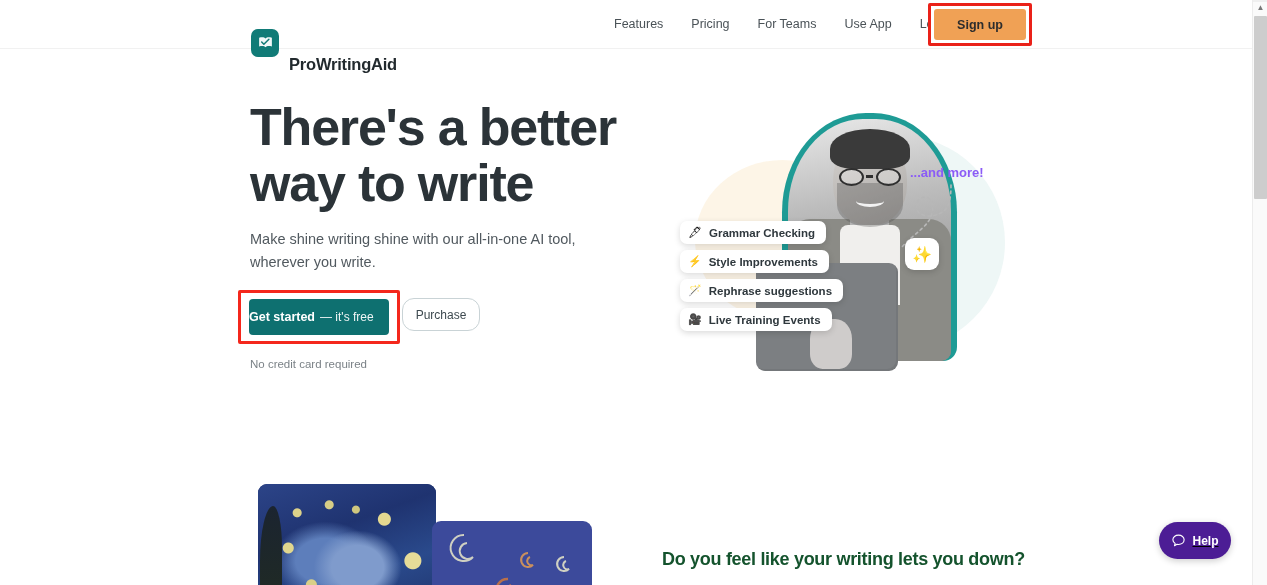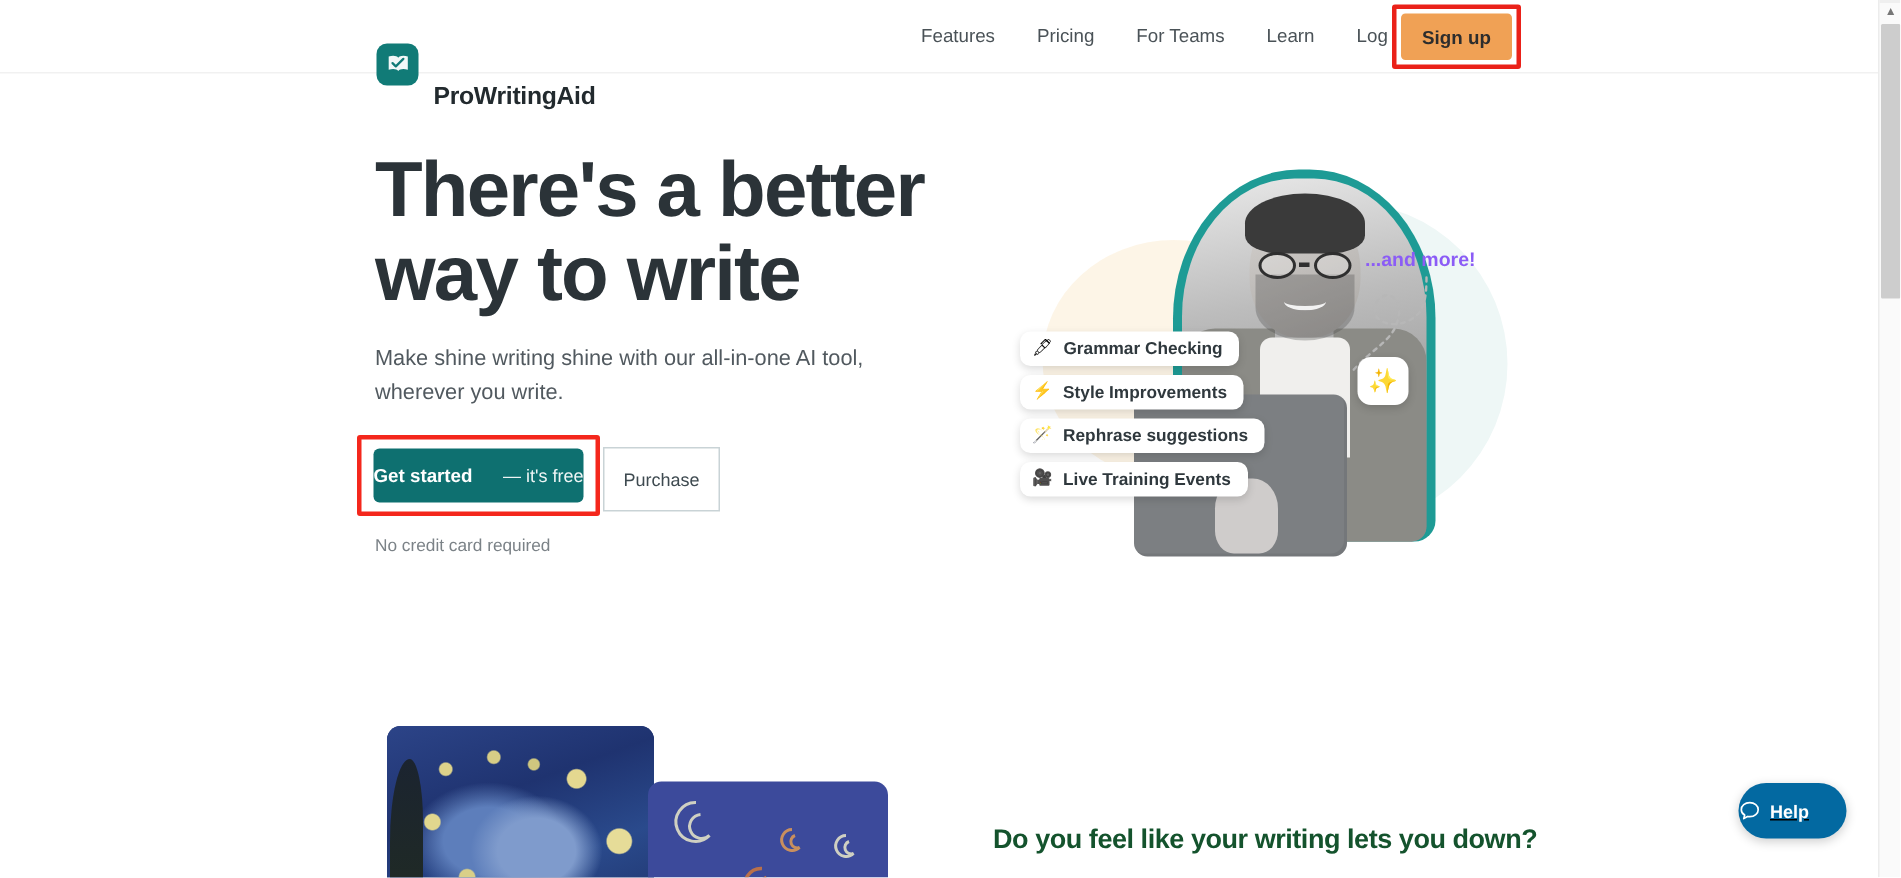--- a/index.html
+++ b/index.html
@@ -68,21 +68,21 @@
     display: flex; align-items: center; gap: 0;
   }
   .nav-item {
     font-size: 12.5px; color: #4a5257;
     padding: 0 14px; line-height: 49px;
     cursor: pointer; white-space: nowrap;
   }
 
   .signup-annot {
     position: absolute; left: 928px; top: 3px;
-    width: 86px; height: 43px;
+    width: 104px; height: 43px;
     border: 3px solid #ea2119;
     border-radius: 2px;
     background: #ffffff;
     padding: 3px;
   }
   .signup-btn {
     width: 100%; height: 100%;
     background: #f0a155;
     border: none; border-radius: 3px;
     font-family: "Liberation Sans", sans-serif;
@@ -110,30 +110,30 @@
     border-radius: 2px;
     background: #ffffff;
     display: flex; align-items: center; justify-content: center;
   }
   .btn-getstarted {
     width: 140px; height: 36px;
     background: #0e7070;
     border: none; border-radius: 4px;
     font-family: "Liberation Sans", sans-serif;
     color: #ffffff; cursor: pointer;
-    display: flex; align-items: center; justify-content: space-between; gap: 5px;
+    display: flex; align-items: center; justify-content: flex-start; gap: 5px;
   }
   .btn-getstarted .lbl { font-size: 12.5px; font-weight: bold; }
   .btn-getstarted .free { font-size: 12px; font-weight: normal; opacity: .93; }
 
   .btn-purchase {
     position: absolute; left: 402px; top: 298px;
-    width: 78px; height: 43px;
-    background: #ffffff;
-    border: 1px solid #c9d3d6; border-radius: 0;
+    width: 78px; height: 33px;
+    background: #ffffff;
+    border: 1px solid #c9d3d6; border-radius: 12px;
     font-family: "Liberation Sans", sans-serif;
     font-size: 12px; color: #3e4a50; cursor: pointer;
   }
   .no-card {
     position: absolute; left: 250px; top: 358px;
     font-size: 11.5px; color: #7b8287;
   }
 
   
   .hero-art {
@@ -285,23 +285,23 @@
   .section-q {
     position: absolute; left: 662px; top: 549px;
     font-size: 18px; font-weight: bold; color: #14532d;
     letter-spacing: -0.3px;
   }
 
   
   .help-widget {
     position: absolute; left: 1159px; top: 522px;
     width: 72px; height: 37px;
-    background: #0369a1; border-radius: 20px;
+    background: #4c1d95; border-radius: 20px;
     box-shadow: 0 2px 7px rgba(0,0,0,.2);
-    display: flex; align-items: center; justify-content: flex-start; gap: 6px;
+    display: flex; align-items: center; justify-content: center; gap: 6px;
     cursor: pointer;
     text-decoration: underline;
   }
   .help-widget .tx { font-size: 12px; font-weight: bold; color: #ffffff; }
 </style>
 </head>
 <body>
 
 <div id="page">
 
@@ -314,20 +314,21 @@
           <path d="M6.6 11.4 l3.1 3.1 l7.1 -7.1" fill="none" stroke="#117b77" stroke-width="2.1" stroke-linecap="round" stroke-linejoin="round"></path>
         </svg>
       </div>
       <span class="logo-text">ProWritingAid</span>
     </div>
 
     <nav class="nav">
       <a class="nav-item">Features</a>
       <a class="nav-item">Pricing</a>
       <a class="nav-item">For Teams</a>
+      <a class="nav-item">Use App</a>
       <a class="nav-item">Learn</a>
       <a class="nav-item">Log in</a>
     </nav>
 
     <div class="signup-annot">
       <button class="signup-btn">Sign up</button>
     </div>
   </header>
 
   <h1 class="hero-title">

